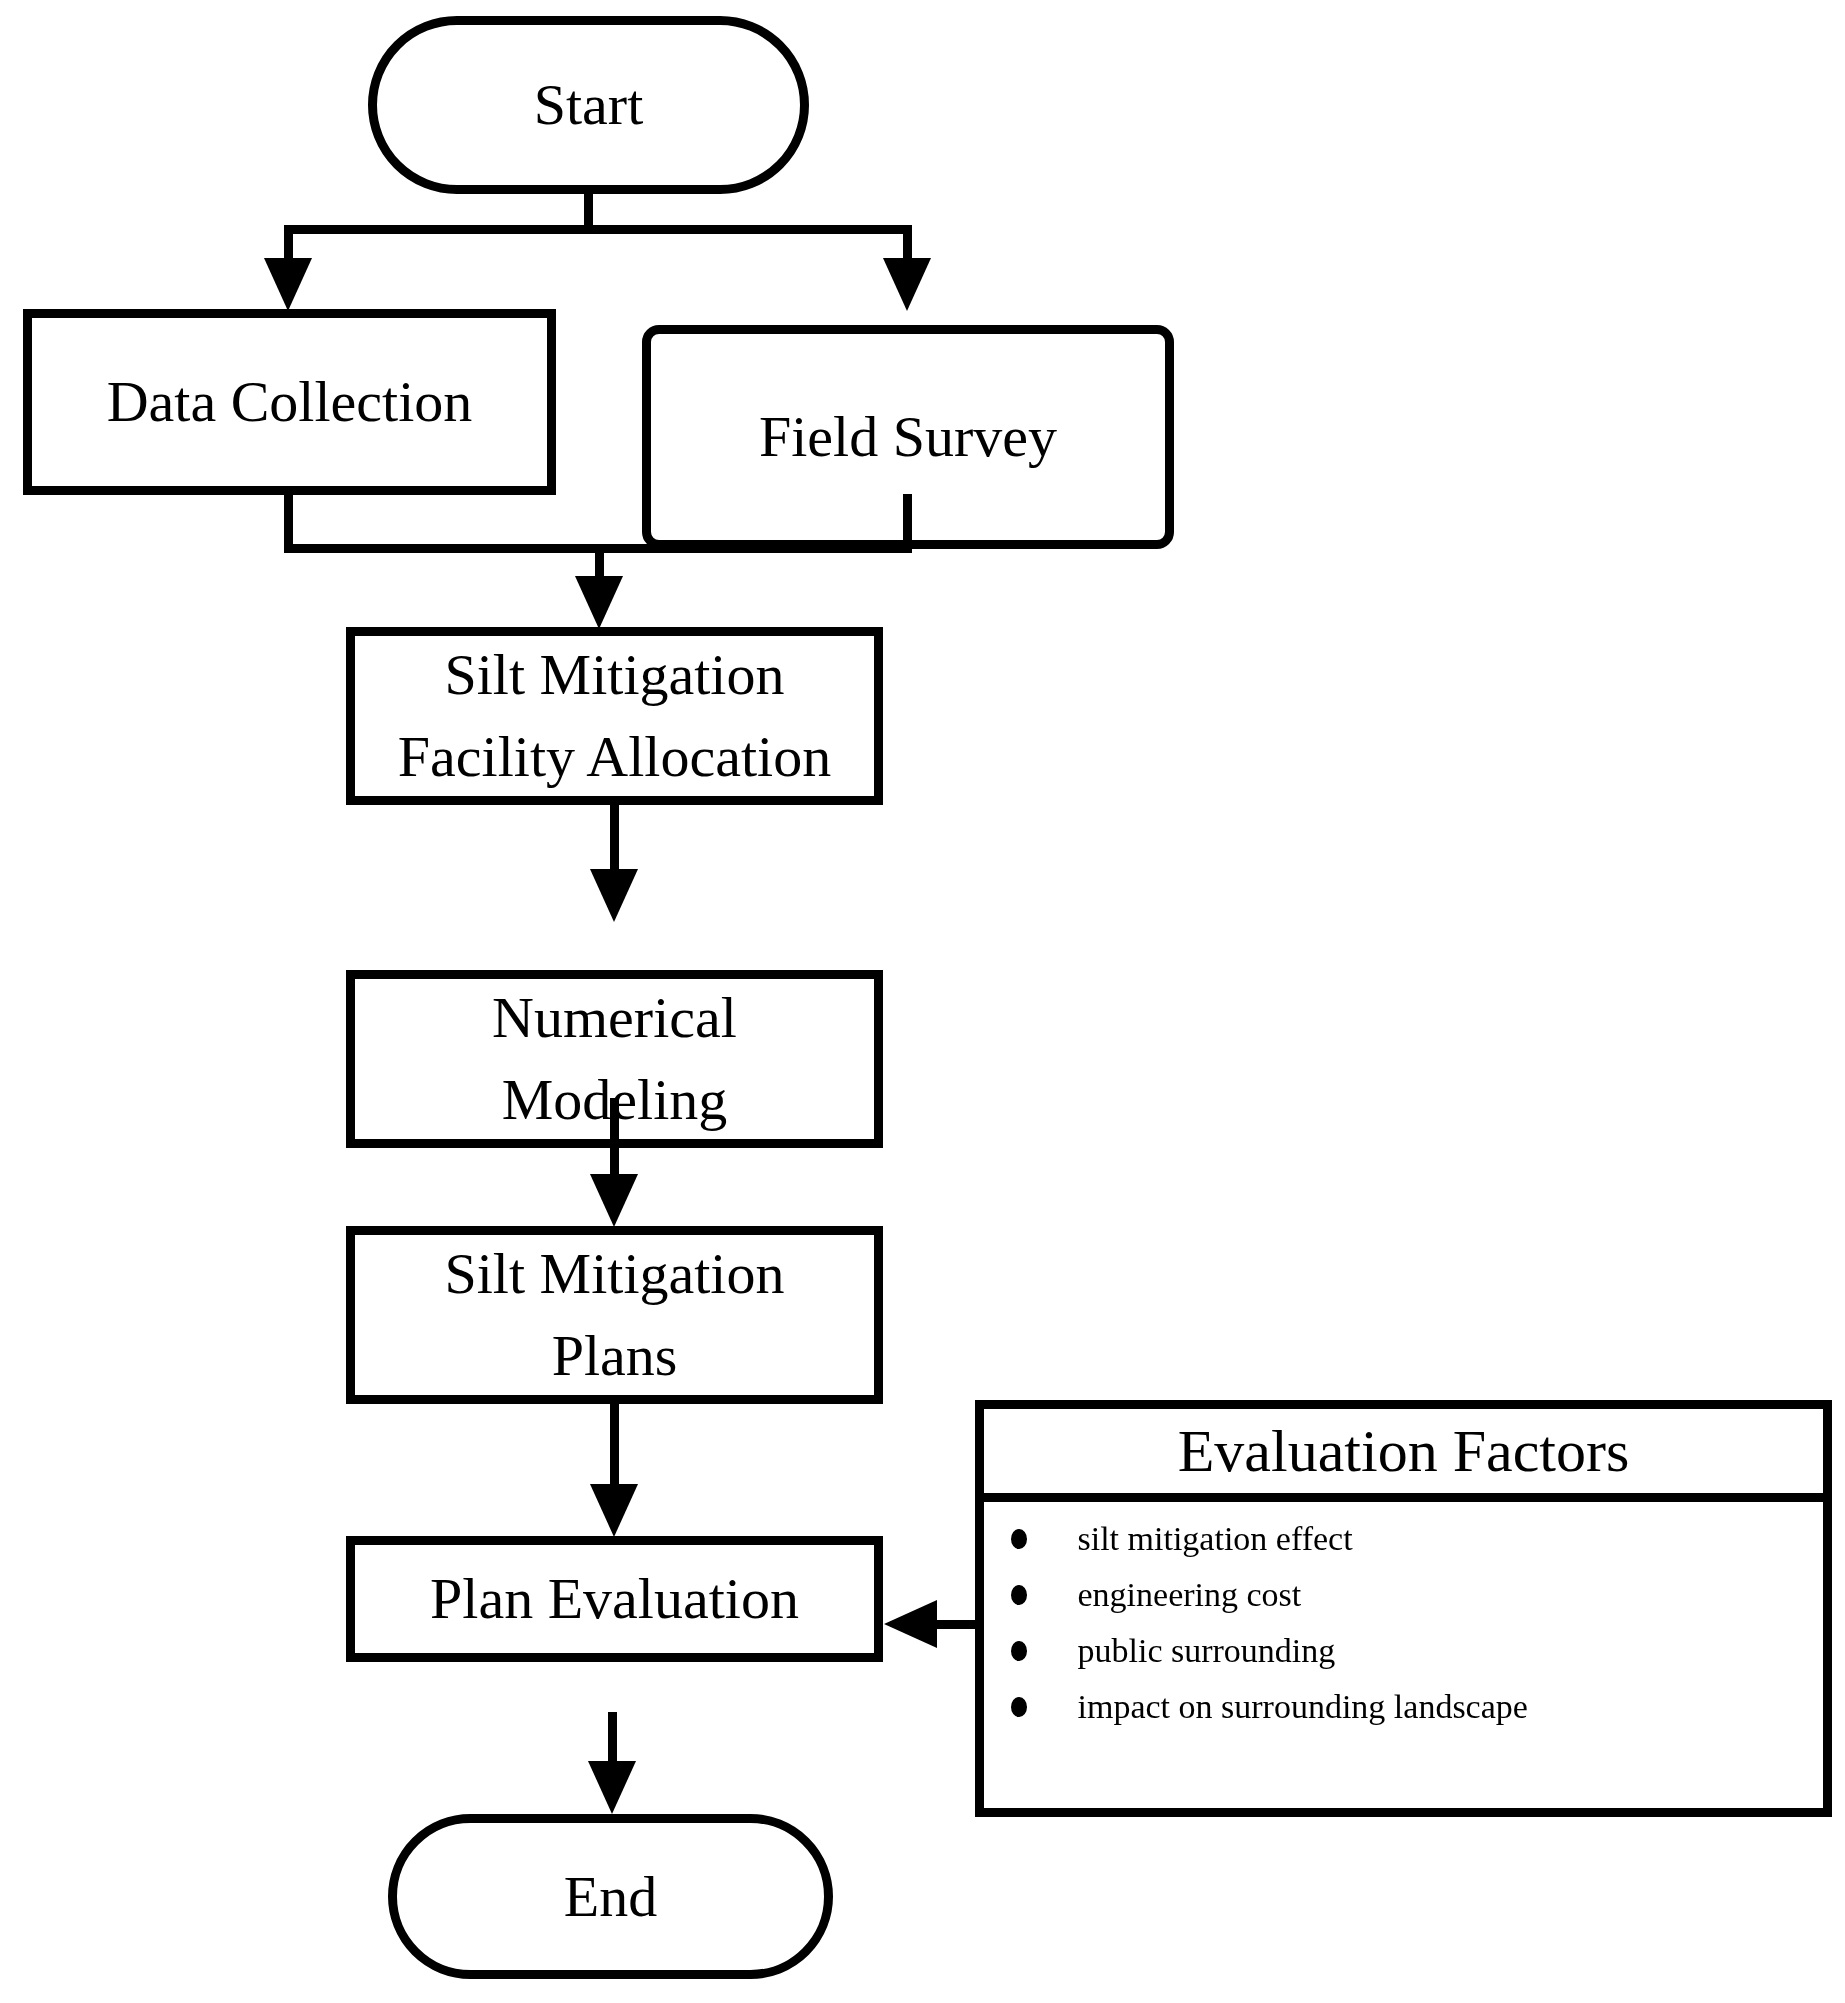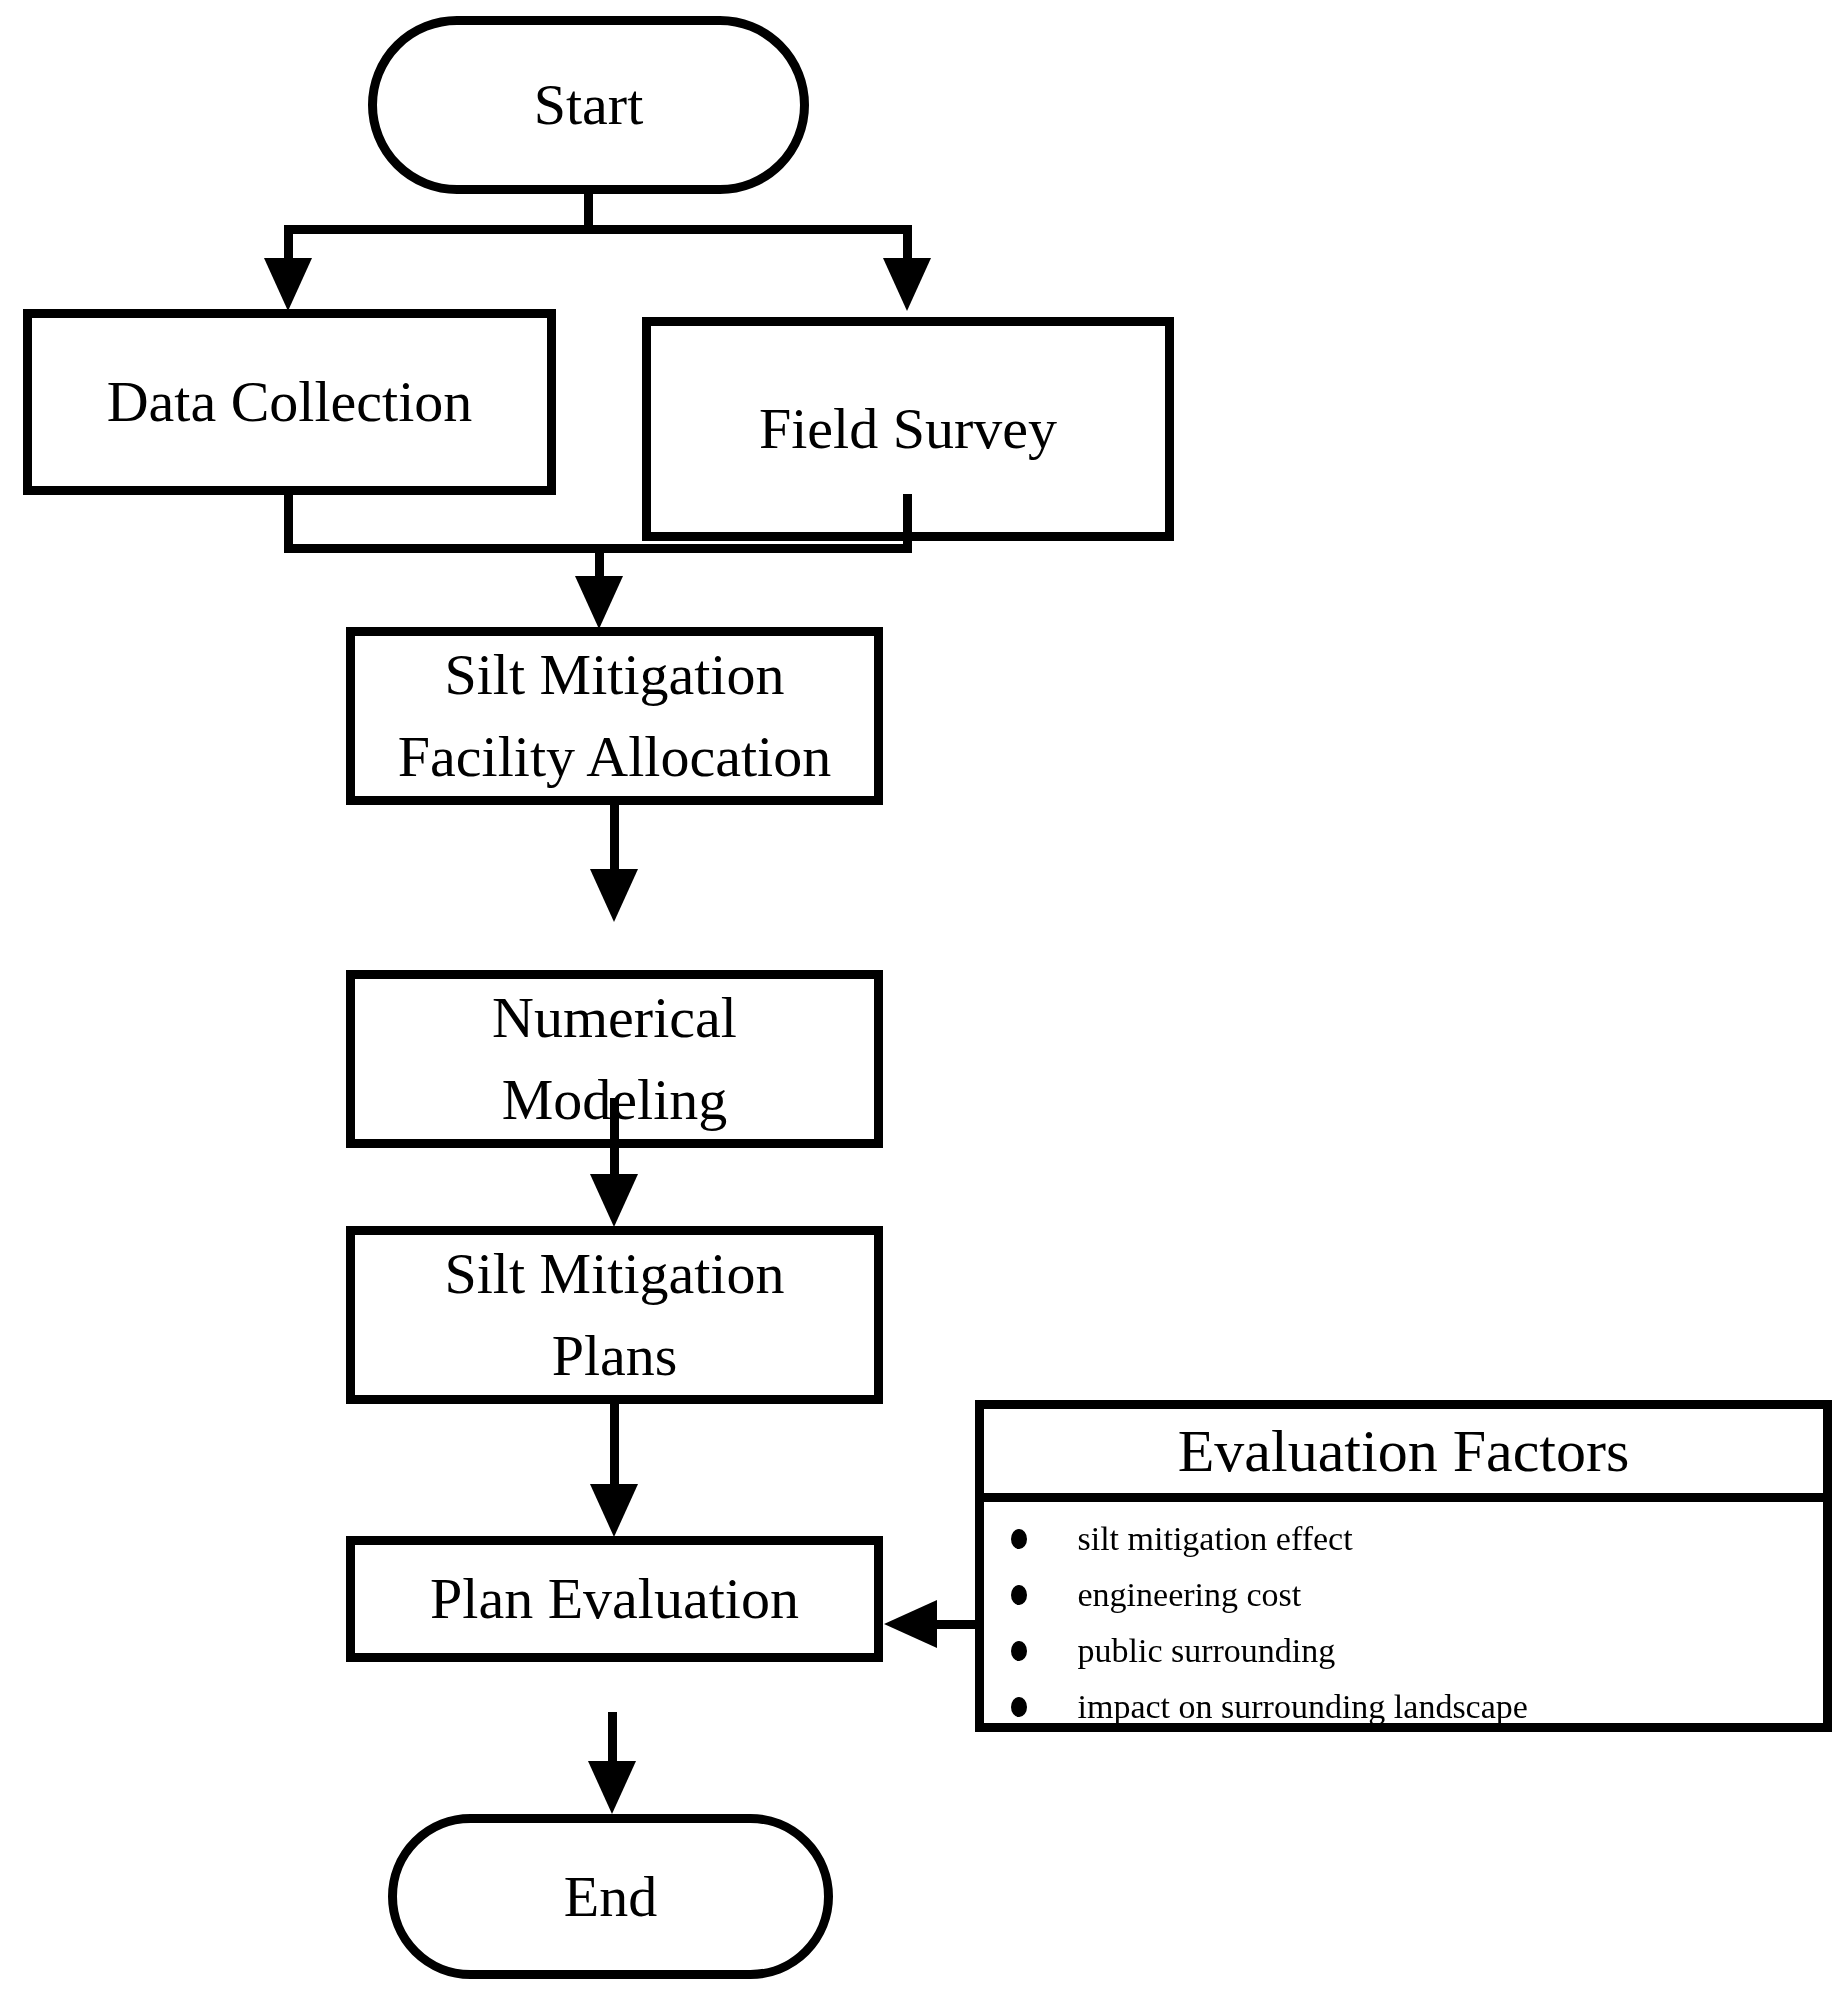--- a/index.html
+++ b/index.html
@@ -30,32 +30,32 @@
   .node .lbl {
     font-size: 58px;
     line-height: 82px;
     white-space: nowrap;
     color: #000000;
   }
   .stadium { border-radius: 100px; }
 
   .n-start   { left: 368px; top: 16.4px;   width: 441px; height: 178px; }
   .n-dc      { left: 23px;  top: 309px;  width: 533px; height: 186px; }
-  .n-fs      { left: 642px; top: 317px;  width: 532px; height: 224px; }
+  .n-fs      { left: 642px; top: 325px;  width: 532px; height: 224px; border-radius: 17px; }
   .n-silt    { left: 346px; top: 627px;  width: 537px; height: 178px; }
   .n-num     { left: 346px; top: 922px; width: 537px; height: 178px; margin-top: 48px; }
   .n-plans   { left: 346px; top: 1226px; width: 537px; height: 178px; }
   .n-pe      { left: 346px; top: 1536px; width: 537px; height: 126px; }
   .n-end     { left: 388px; top: 1814px; width: 445px; height: 165px; border-radius: 86px; }
 
   
   .eval-box {
     position: absolute;
     left: 975px; top: 1400px;
-    width: 857px; height: 332px;
+    width: 857px; height: 417px;
     box-sizing: border-box;
     border: 9px solid #000000;
     background: #ffffff;
   }
   .eval-header {
     box-sizing: border-box;
     height: 93px;
     border-bottom: 9px solid #000000;
     display: flex;
     align-items: center;

